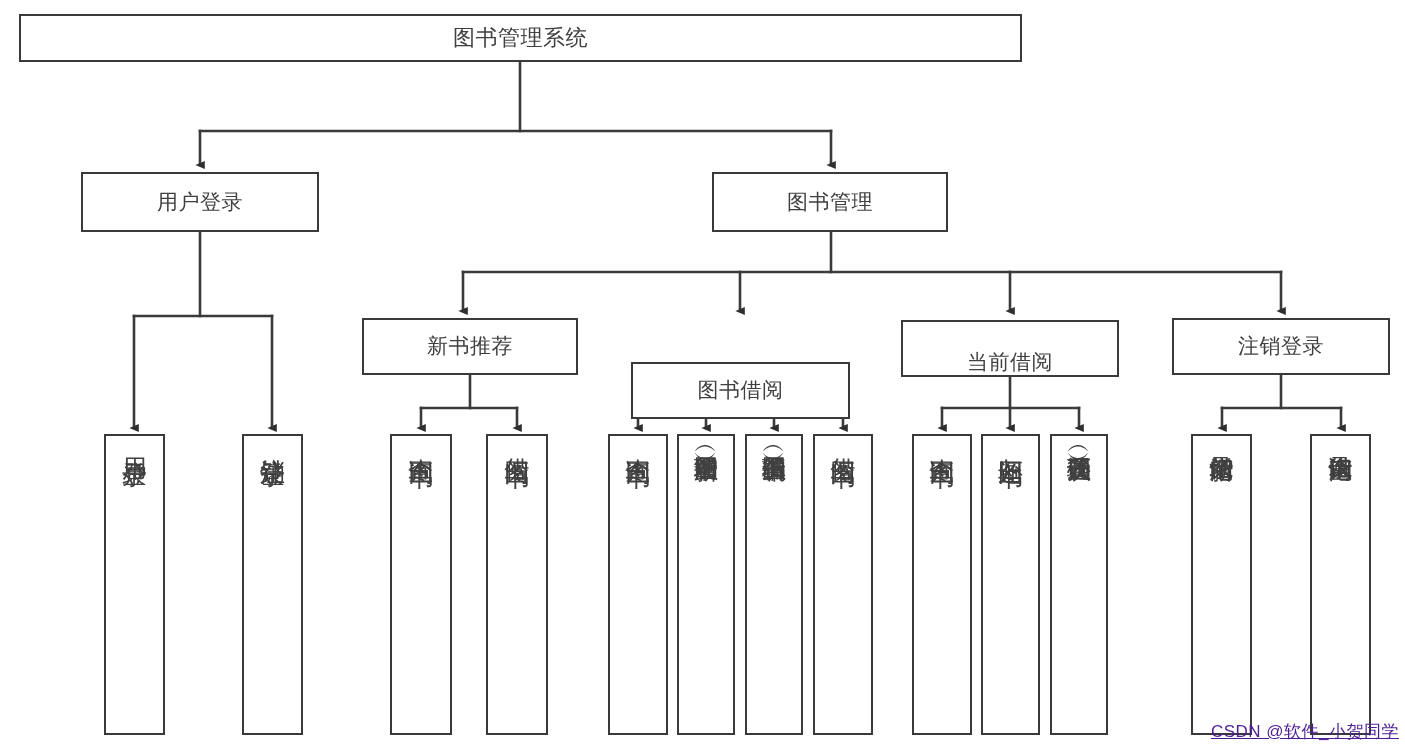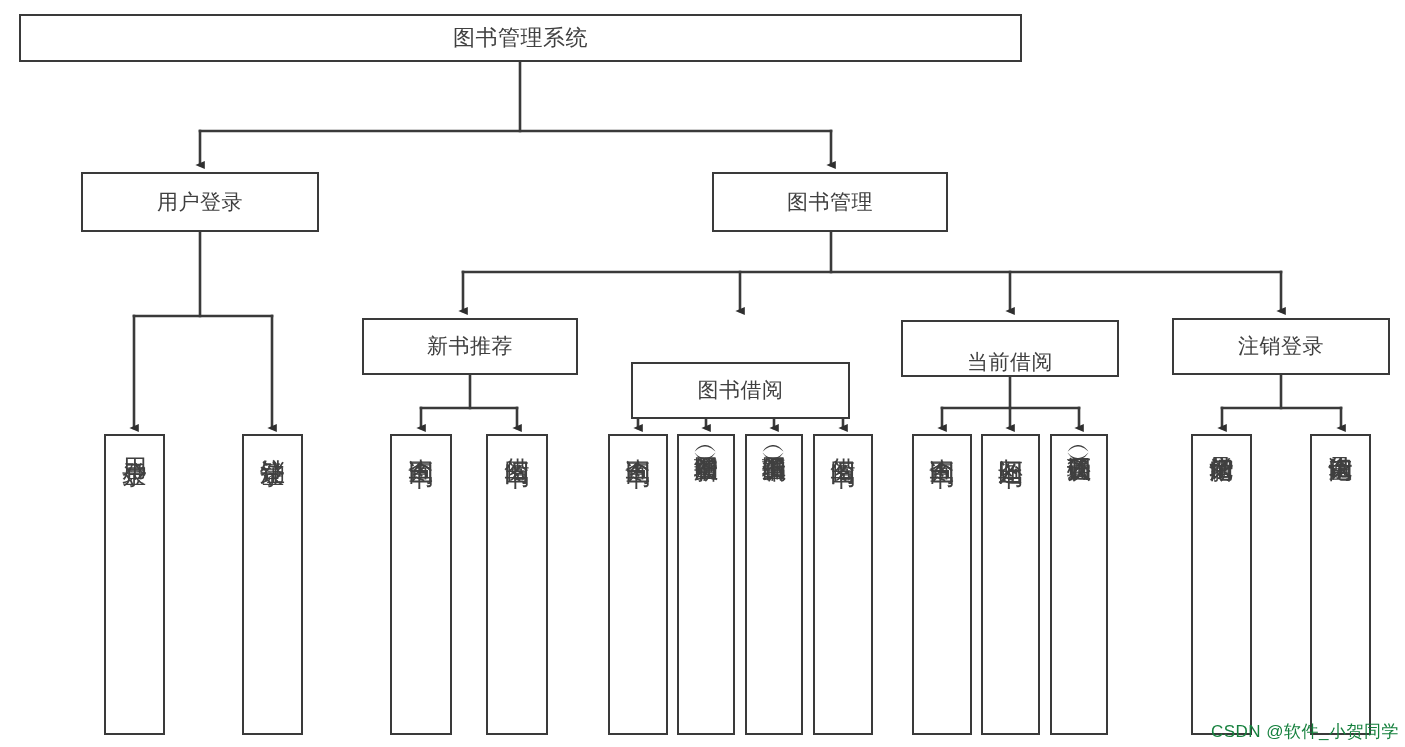--- a/index.html
+++ b/index.html
@@ -63,23 +63,24 @@
   }
   .node.v.tall .lbl {
     font-size: 24px;
     letter-spacing: 0px;
   }
   .watermark {
     position: absolute;
     right: 6px;
     bottom: 4px;
     font-size: 17px;
-    color: #15803d;
+    color: #4c1d95;
     letter-spacing: 0.5px;
     white-space: nowrap;
+    text-decoration: underline;
   }
 </style>
 </head>
 <body>
 
 <div id="canvas">
 
   <svg class="edges" viewBox="0 0 1405 747" xmlns="http://www.w3.org/2000/svg">
     <defs>
       <marker id="arrow" markerWidth="10" markerHeight="10" refX="4.2" refY="5" orient="auto" markerUnits="userSpaceOnUse">

